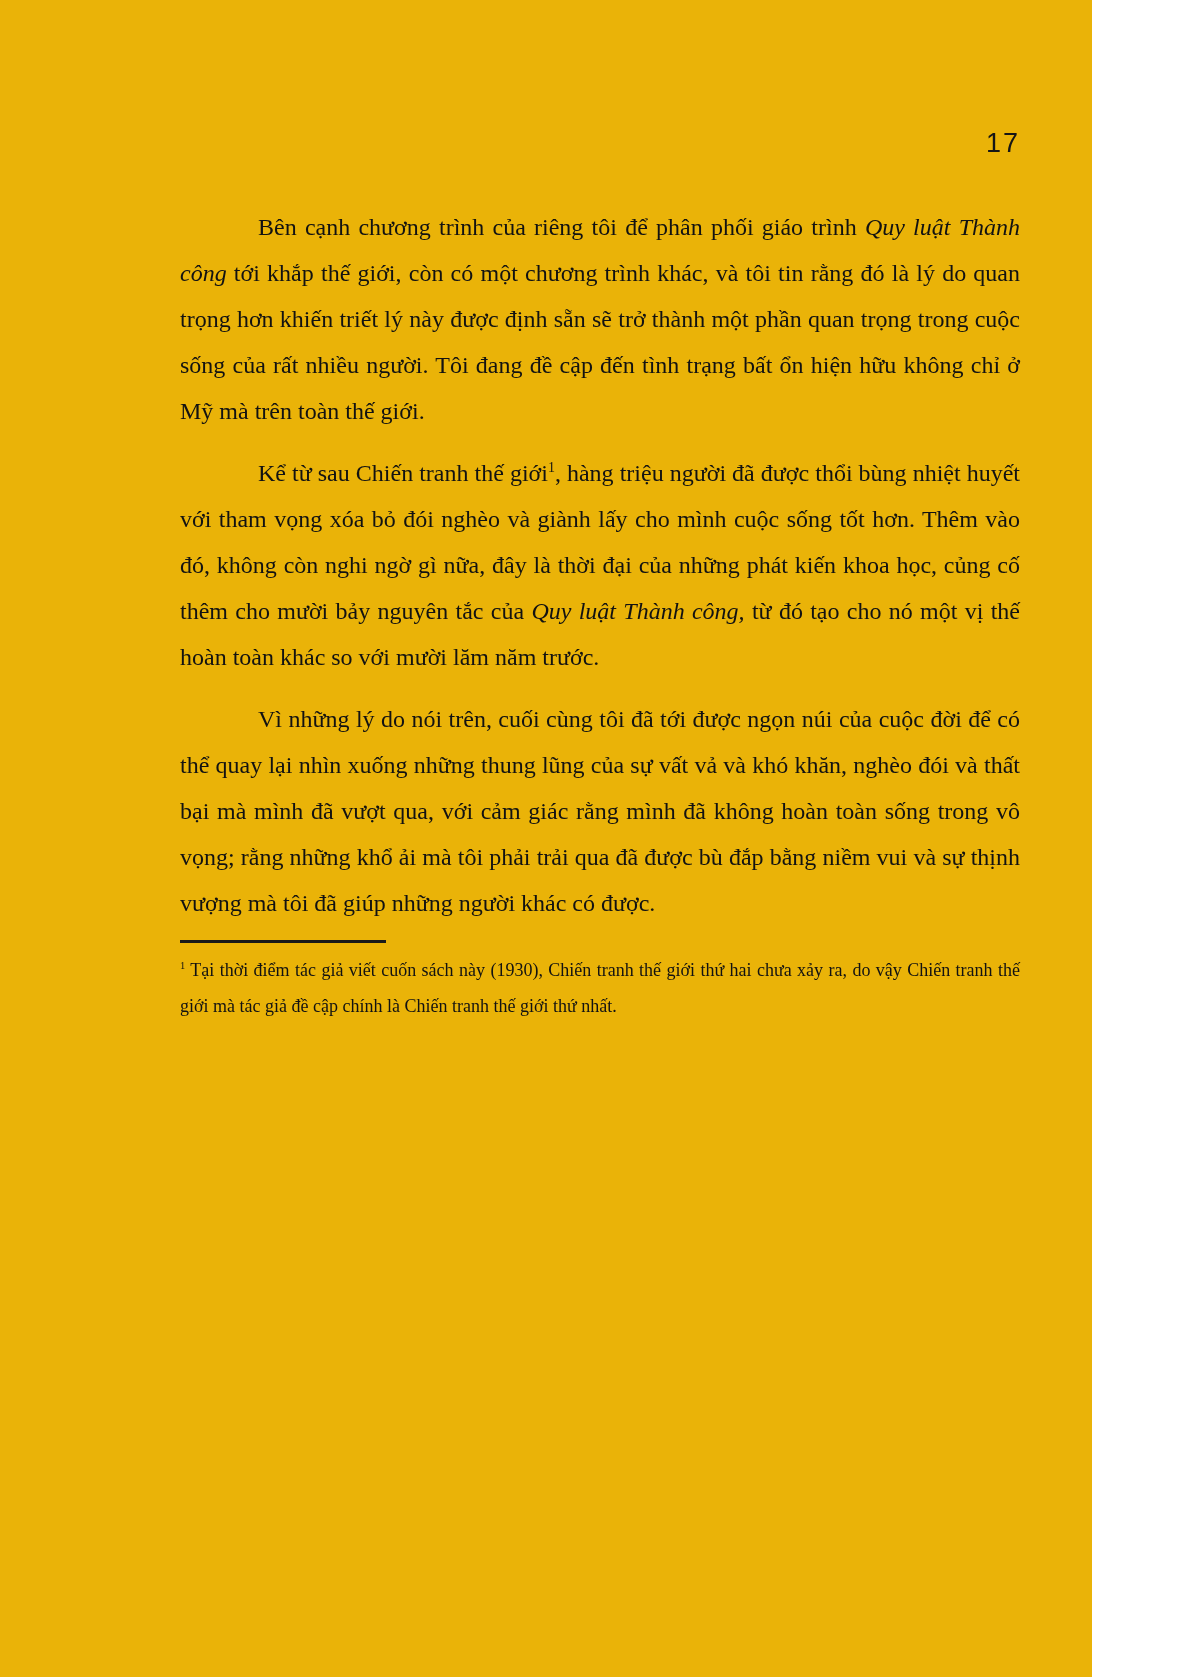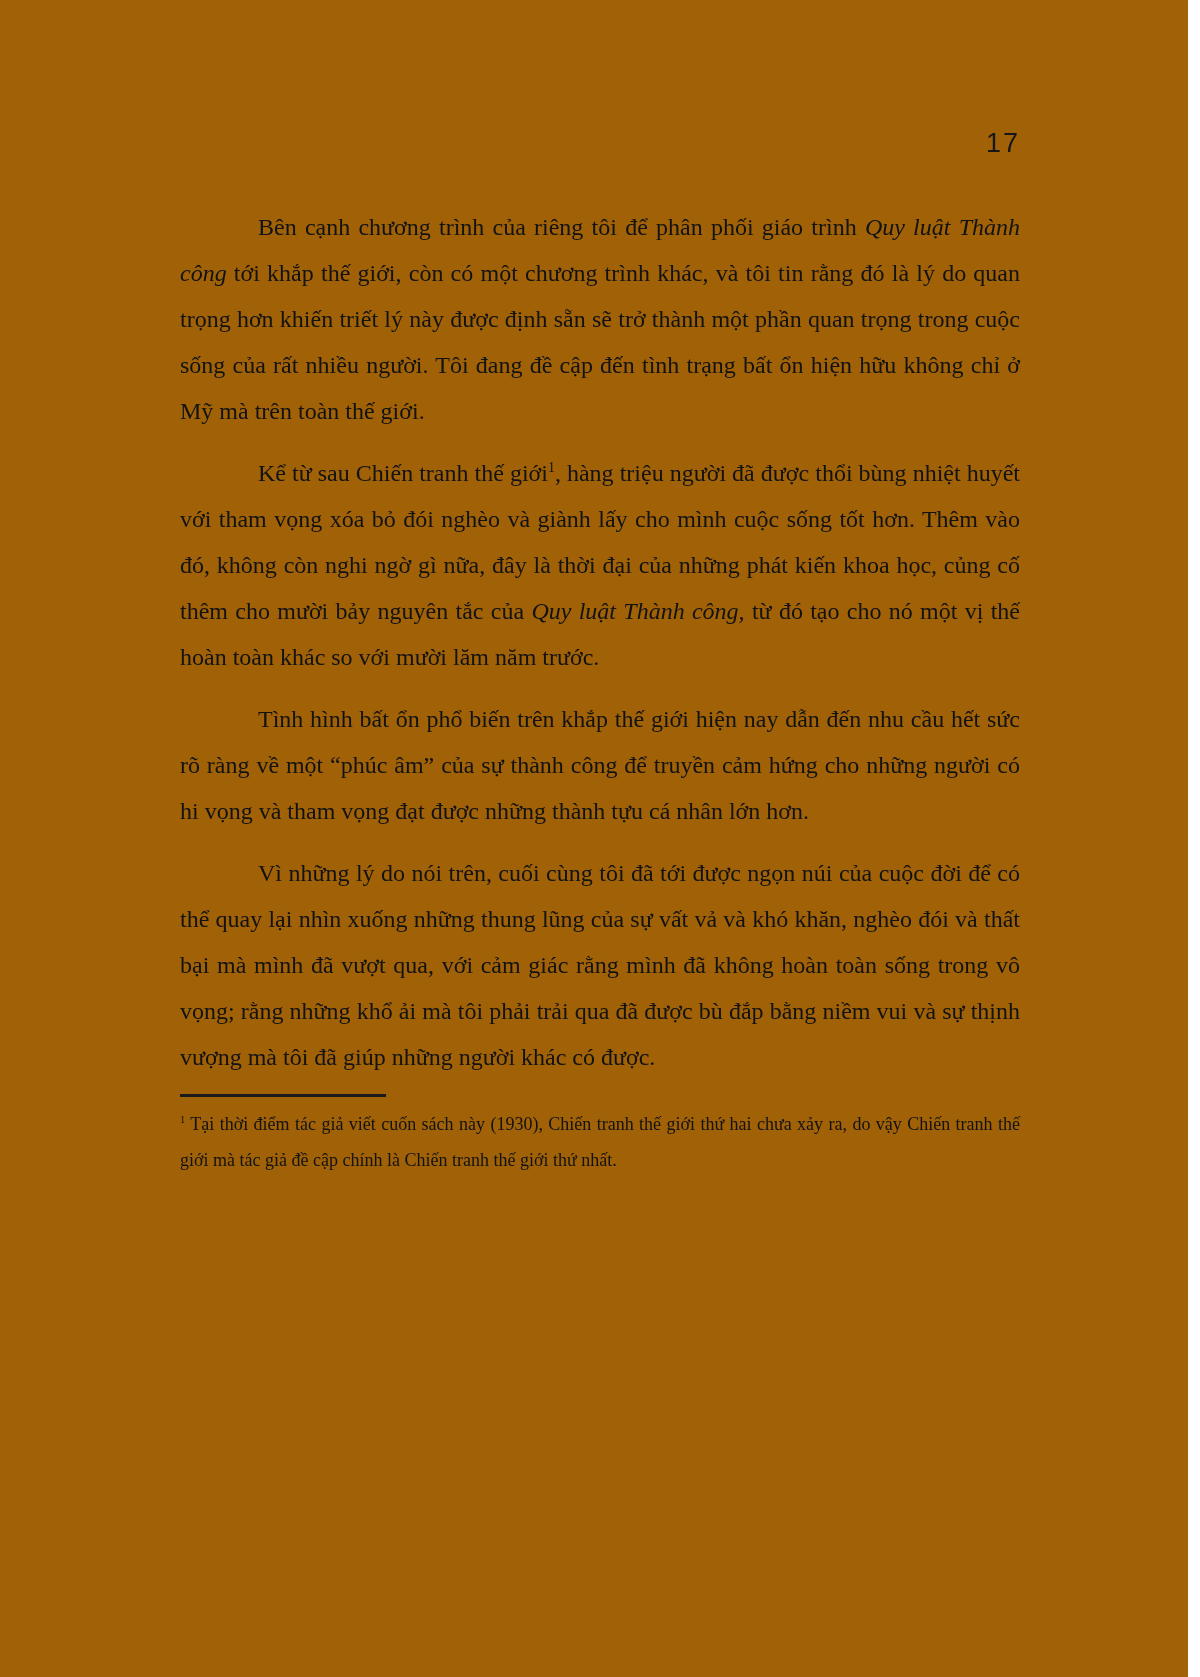--- a/index.html
+++ b/index.html
@@ -2,23 +2,23 @@
 <html><head>
 <meta charset="utf-8">
 <style>
   html, body {
     margin: 0;
     padding: 0;
     background: #ffffff;
   }
   .page {
     position: relative;
-    width: 1188px;
+    width: 1092px;
     height: 1677px;
-    background: #a16207;
+    background: #eab308;
     color: #121212;
     font-family: "Liberation Serif", "DejaVu Serif", serif;
     overflow: hidden;
   }
   .page-number {
     position: absolute;
     top: 128px;
     left: 180px;
     width: 840px;
     text-align: right;
@@ -73,21 +73,20 @@
 <div class="page">
 
   <div class="page-number">17</div>
 
   <div class="text-block">
 
     <p class="body-para"><span>Bên cạnh chương trình của riêng tôi để phân phối giáo trình </span><span class="italic">Quy luật Thành công</span><span> tới khắp thế giới, còn có một chương trình khác, và tôi tin rằng đó là lý do quan trọng hơn khiến triết lý này được định sẵn sẽ trở thành một phần quan trọng trong cuộc sống của rất nhiều người. Tôi đang đề cập đến tình trạng bất ổn hiện hữu không chỉ ở Mỹ mà trên toàn thế giới.</span></p>
 
     <p class="body-para"><span>Kể từ sau Chiến tranh thế giới</span><sup class="fn-ref">1</sup><span>, hàng triệu người đã được thổi bùng nhiệt huyết với tham vọng xóa bỏ đói nghèo và giành lấy cho mình cuộc sống tốt hơn. Thêm vào đó, không còn nghi ngờ gì nữa, đây là thời đại của những phát kiến khoa học, củng cố thêm cho mười bảy nguyên tắc của </span><span class="italic">Quy luật Thành công,</span><span> từ đó tạo cho nó một vị thế hoàn toàn khác so với mười lăm năm trước.</span></p>
 
-    <p class="body-para"><span>Tình hình bất ổn phổ biến trên khắp thế giới hiện nay dẫn đến nhu cầu hết sức rõ ràng về một “phúc âm” của sự thành công để truyền cảm hứng cho những người có hi vọng và tham vọng đạt được những thành tựu cá nhân lớn hơn.</span></p>
 
     <p class="body-para"><span>Vì những lý do nói trên, cuối cùng tôi đã tới được ngọn núi của cuộc đời để có thể quay lại nhìn xuống những thung lũng của sự vất vả và khó khăn, nghèo đói và thất bại mà mình đã vượt qua, với cảm giác rằng mình đã không hoàn toàn sống trong vô vọng; rằng những khổ ải mà tôi phải trải qua đã được bù đắp bằng niềm vui và sự thịnh vượng mà tôi đã giúp những người khác có được.</span></p>
 
     <div class="footnote">
       <hr class="footnote-rule">
       <p class="footnote-text"><sup class="fn-ref">1</sup><span> Tại thời điểm tác giả viết cuốn sách này (1930), Chiến tranh thế giới thứ hai chưa xảy ra, do vậy Chiến tranh thế giới mà tác giả đề cập chính là Chiến tranh thế giới thứ nhất.</span></p>
     </div>
 
   </div>
 

